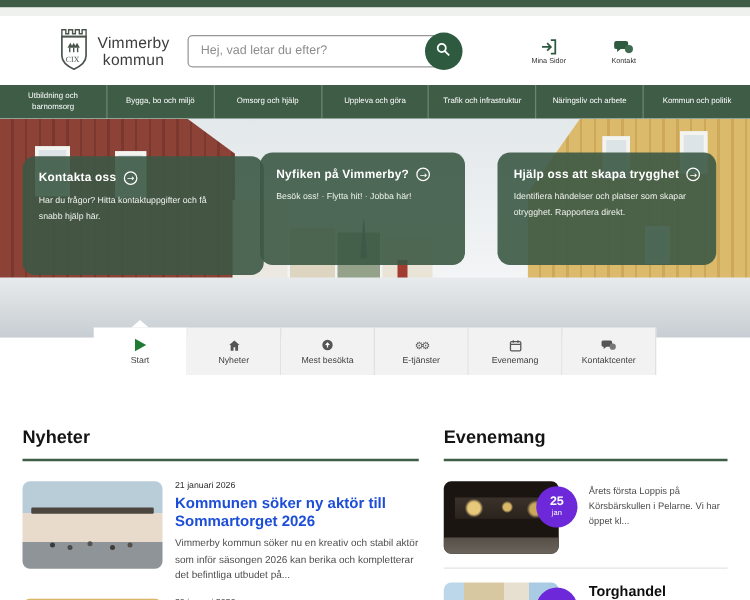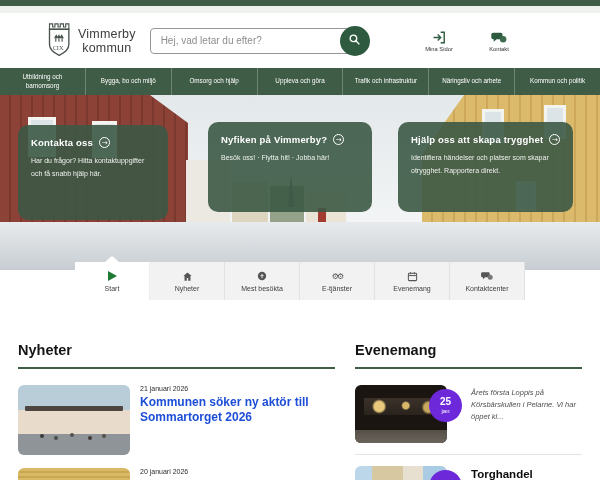--- a/index.html
+++ b/index.html
@@ -55,21 +55,21 @@
   .house-white  { left:186px; width:44px; height:66px; background:#ece9e2; }
   .house-cream  { left:232px; width:36px; height:44px; background:#ddd5c0; }
   .house-green  { left:270px; width:34px; height:40px; background:#93a288; }
   .house-far    { left:306px; width:40px; height:36px; background:#e9e4d6; }
   .house-door   { left:318px; width:8px;  height:18px; background:#a23b30; }
   .spire { position:absolute; left:288px; top:78px; width:6px; height:34px; background:#5c6166;
            clip-path:polygon(50% 0,100% 100%,0 100%); }
 
   .hero-card { position:absolute; background:rgba(60,89,69,.9); border-radius:10px;
                color:#fff; padding:12px 13px; z-index:2; cursor:pointer; }
-  .card-0 { left:18px;  top:30px; width:150px; height:95px; }
+  .card-0 { left:18px;  top:30px; width:193px; height:95px; }
   .card-1 { left:208px; top:27px; width:164px; height:90px; }
   .card-2 { left:398px; top:27px; width:175px; height:90px; }
   .card-title-row { display:flex; align-items:center; gap:6px; }
   .card-title { font-size:9.5px; font-weight:bold; letter-spacing:.2px; white-space:nowrap; }
   .card-arrow { width:11px; height:11px; border:1px solid #fff; border-radius:50%;
                 font-family:"DejaVu Sans",sans-serif; font-size:7px; line-height:10px;
                 text-align:center; flex:none; }
   .card-body { margin-top:7px; font-size:7px; line-height:1.8; color:#eef2ee; max-width:150px; }
 
   
@@ -121,21 +121,21 @@
   .img-night::after { content:""; position:absolute; left:0; right:0; bottom:0; height:22%;
         background:linear-gradient(#564f47, #6a645c); }
   .img-day { background:linear-gradient(90deg,#bcd7ea 0 18%, #d8c8a2 18% 52%, #e7e0d0 52% 74%, #a9cbe3 74%); }
   .badge { position:absolute; top:4px; right:-15px; width:33px; height:33px; border-radius:50%;
            background:#6d28d9; color:#fff; display:flex; flex-direction:column;
            align-items:center; justify-content:center; line-height:1;text-align:center; }
   .badge-day { font-size:10px; font-weight:bold; }
   .badge-month { font-size:6px; margin-top:1px; }
   .event-text { margin-left:24px; padding-top:2px; }
   .event-title { font-size:11.5px; font-weight:bold; color:#0d0d0d; margin-bottom:4px; }
-  .event-excerpt { font-size:7.5px; color:#4e4e4e; line-height:1.6; max-width:108px;font-style:italic; }
+  .event-excerpt { font-size:7.5px; color:#4e4e4e; line-height:1.6; max-width:108px; }
   .event-sep { height:1px; background:#e3e3e3; margin:11px 0; }
 </style>
 </head>
 <body>
 
 <div class="topbar"></div>
 <div class="topstrip"></div>
 
 <div class="header">
   <div class="logo">
@@ -296,20 +296,21 @@
 
   <div class="col-news">
     <h2 class="section-title">Nyheter</h2>
     <div class="section-divider"></div>
 
     <div class="news-item">
       <div class="news-img img-square"></div>
       <div class="news-text">
         <div class="news-date">21 januari 2026</div>
         <div class="news-title">Kommunen söker ny aktör till Sommartorget 2026</div>
+        <div class="news-excerpt">Vimmerby kommun söker nu en kreativ och stabil aktör som inför säsongen 2026 kan berika och kompletterar det befintliga utbudet på...</div>
       </div>
     </div>
 
     <div class="news-item">
       <div class="news-img img-sign">
         
       </div>
       <div class="news-text">
         <div class="news-date">20 januari 2026</div>
       </div>

